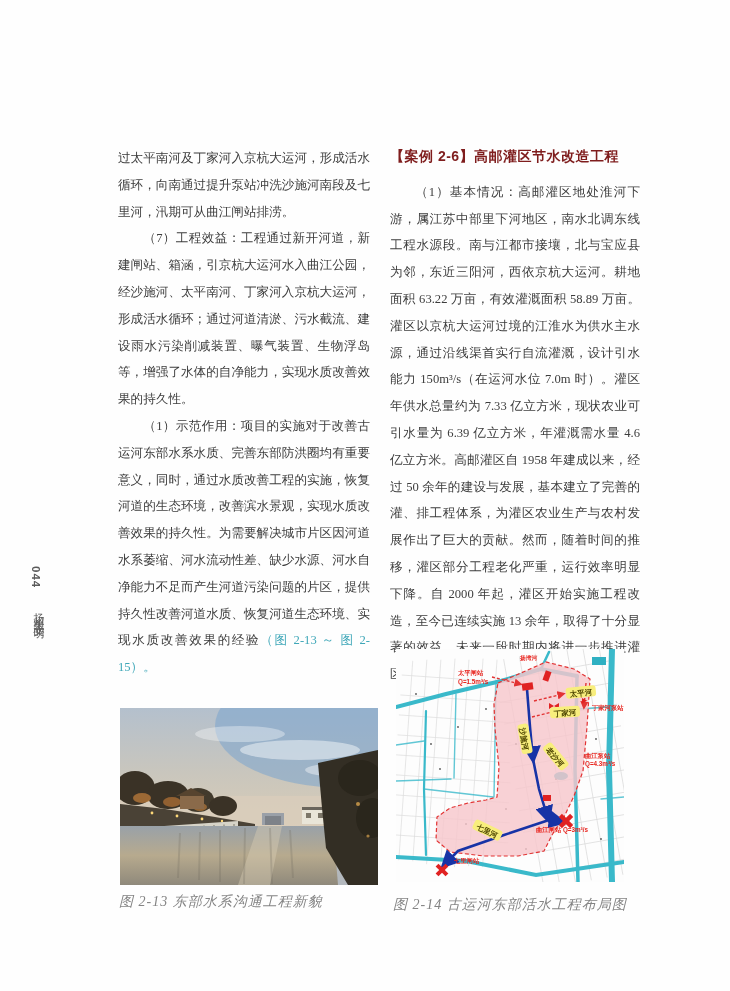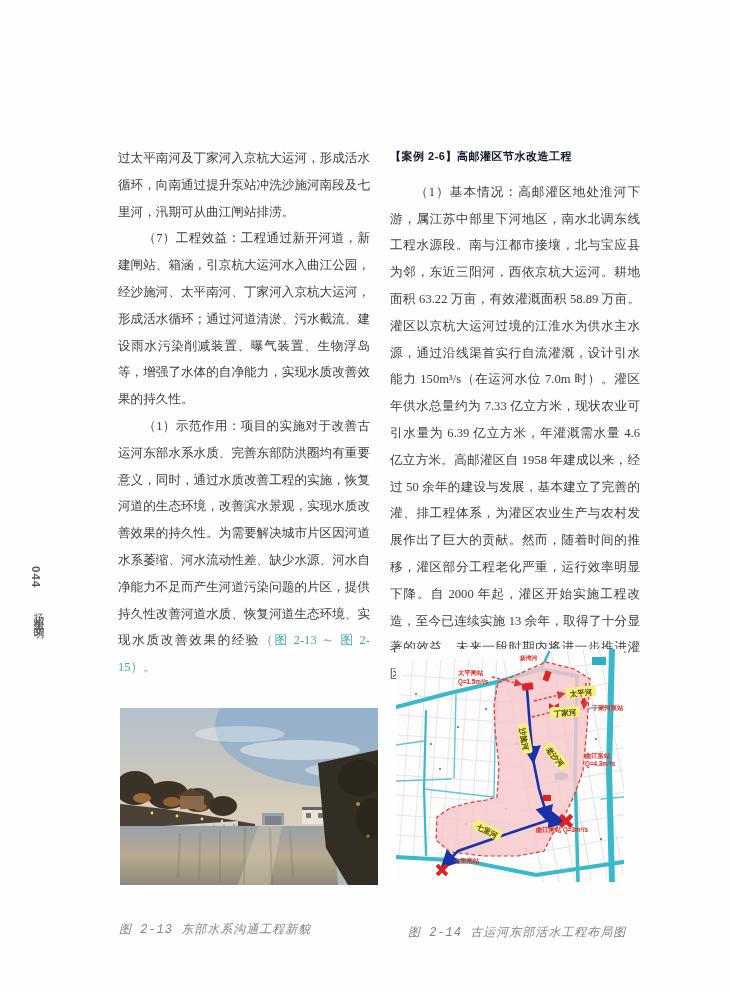--- a/index.html
+++ b/index.html
@@ -11,30 +11,30 @@
            color:#5a5a5a;letter-spacing:1px;}
   .spine{position:absolute;left:31px;top:604px;writing-mode:vertical-rl;
          font-size:11px;color:#5a5a5a;letter-spacing:3px;}
   
   .col{position:absolute;top:145px;width:252px;font-size:12.6px;line-height:26.8px;
        text-align:justify;color:#3c3c3c;}
   .col1{left:118px;}
   .col2{left:390px;width:250px;top:143px;}
   .col p{margin:0;text-indent:2em;}
   .col p.noindent{text-indent:0;}
-  .case-heading{font-family:"Liberation Sans",sans-serif;font-size:11px;font-weight:bold;
-                color:#0f172a;margin:0 0 9px 0;letter-spacing:.5px;}
+  .case-heading{font-family:"Liberation Sans",sans-serif;font-size:14px;font-weight:bold;
+                color:#7f1d1d;margin:0 0 9px 0;letter-spacing:.5px;}
   .figref{color:#3fa7b8;}
   
   .photo{position:absolute;left:120px;top:708px;width:258px;height:177px;}
   .mapbox{position:absolute;left:396px;top:649px;width:228px;height:233px;}
-  .caption{position:absolute;font-size:12px;color:#848484;font-style:italic;
-           letter-spacing:1px;font-family:Liberation Mono, monospace;margin-top:28px;}
+  .caption{position:absolute;font-size:14px;color:#848484;font-style:italic;
+           letter-spacing:1px;font-family:Liberation Serif, serif;}
   .cap-photo{left:119px;top:893px;}
-  .cap-map{left:408px;top:896px;}
+  .cap-map{left:393px;top:896px;}
   svg{display:block;}
 </style>
 </head>
 <body>
 
 <div class="page">
 
   <div class="pagenum">044</div>
   <div class="spine">扬州生态文明</div>
 

